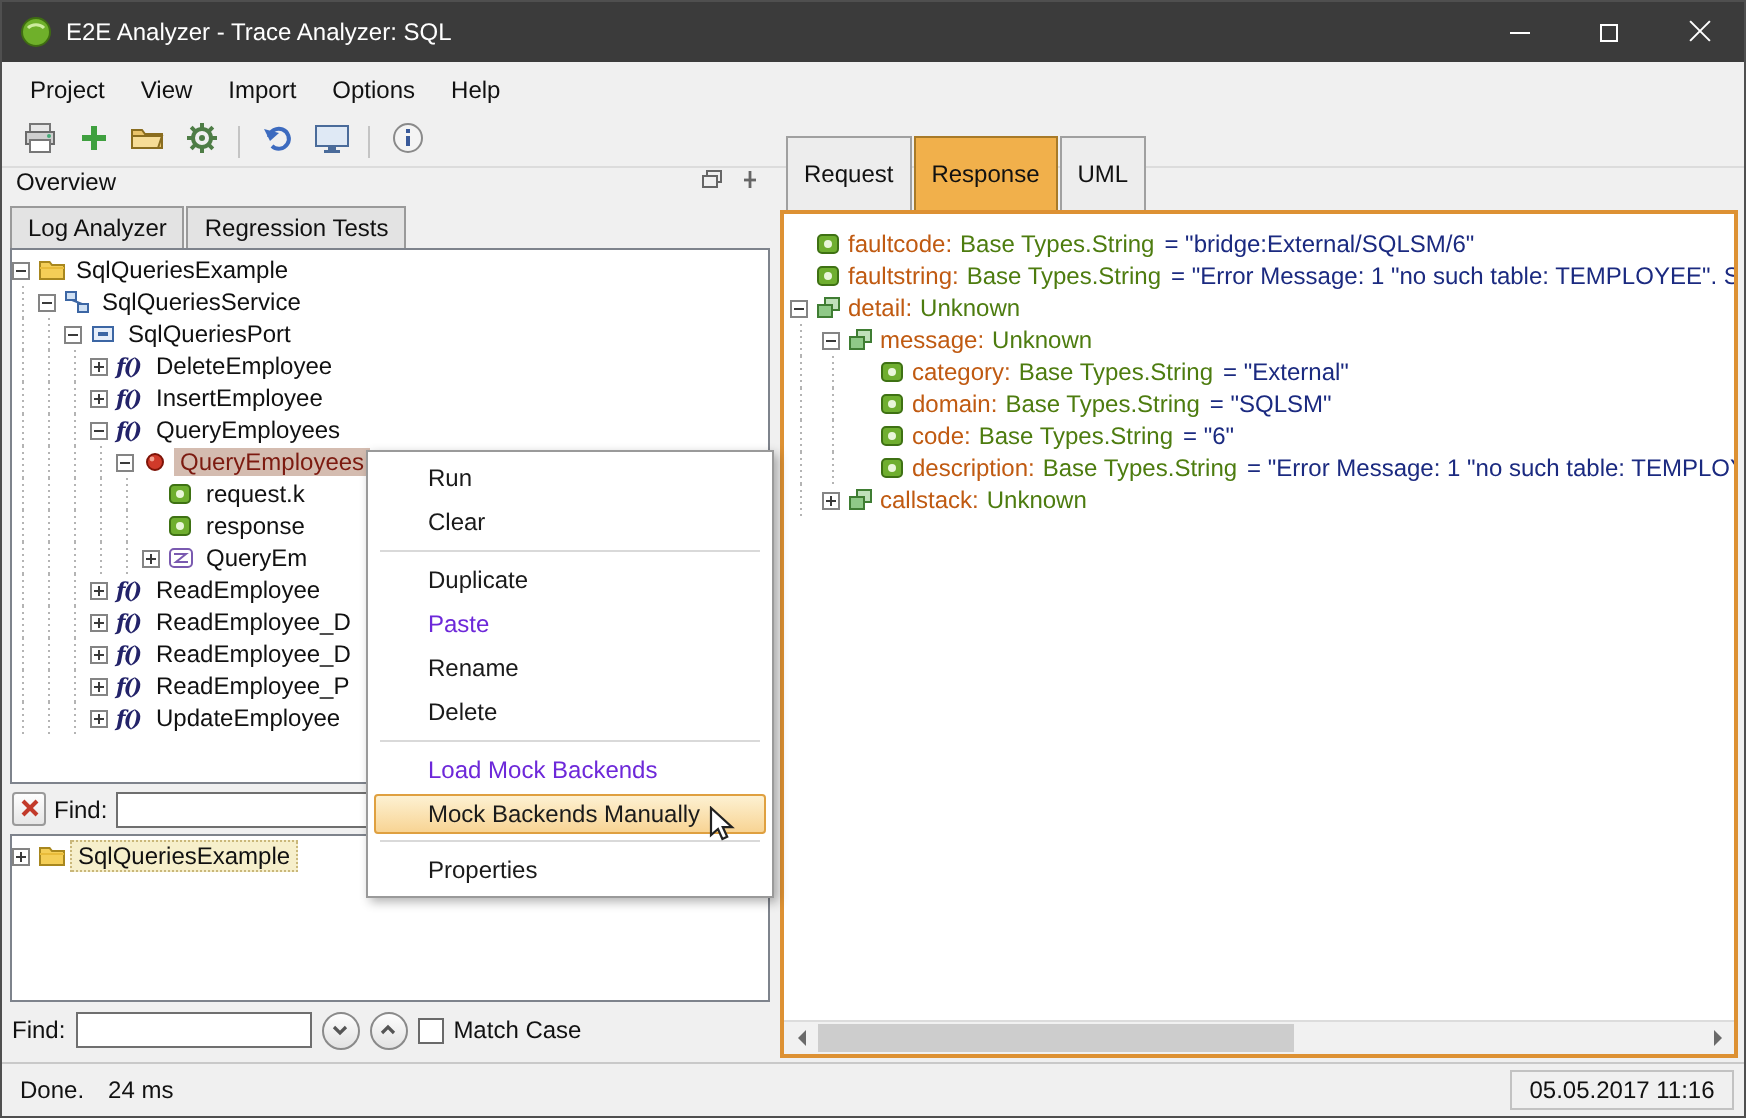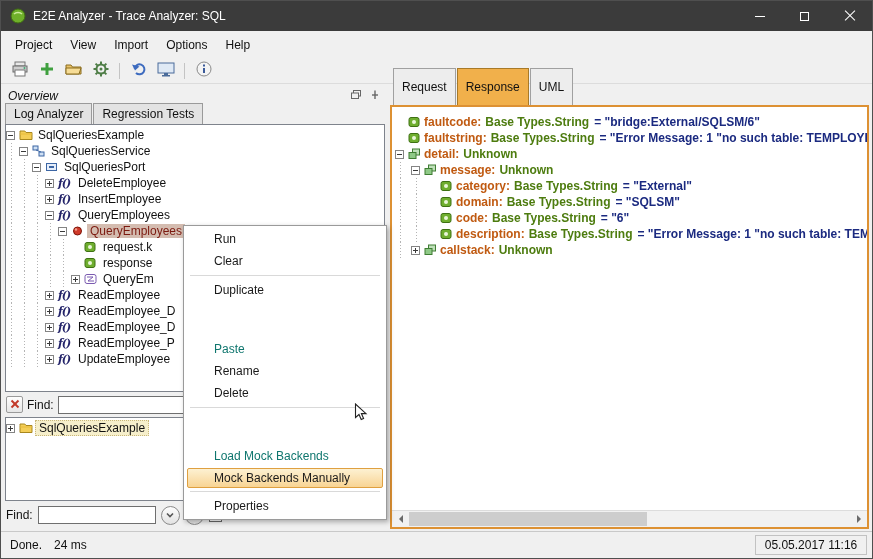--- a/index.html
+++ b/index.html
@@ -19,21 +19,21 @@
   .g-close::before{transform:rotate(45deg);} .g-close::after{transform:rotate(-45deg);}
   
   .menubar{height:27px;display:flex;align-items:center;padding-left:5px;background:#f0f0f0;}
   .mb-item{padding:4px 9px;}
   .toolbar{height:26px;display:flex;align-items:center;gap:2px;padding-left:6px;border-bottom:1px solid #dcdcdc;background:#f0f0f0;}
   .tb-btn{width:25px;height:22px;border:none;background:transparent;display:inline-flex;align-items:center;justify-content:center;padding:0;}
   .tb-sep{width:1px;height:16px;background:#c4c4c4;margin:0 4px;}
   
   .main{position:absolute;top:83px;left:0;right:0;bottom:27px;display:flex;padding:0 3px 2px 4px;gap:5px;}
   .left-panel{width:380px;flex:none;display:flex;flex-direction:column;min-width:0;}
-  .ov-header{height:19px;display:flex;align-items:flex-end;padding:0 3px;font-style:italic;}
+  .ov-header{height:19px;display:flex;align-items:flex-start;padding:0 3px;}
   .ov-icons{margin-left:auto;display:flex;align-items:center;gap:7px;padding-right:2px;}
   .ovbtn{display:inline-flex;}
   .ltabs{display:flex;height:21px;align-items:flex-end;}
   .ltab{padding:3px 8px;border:1px solid #9a9a9a;border-bottom:none;background:#e3e3e3;margin-right:1px;}
   .ltab.active{background:#fcfcfc;}
   .tree-box{flex:1;border:1px solid #7e838c;background:#fff;overflow:hidden;padding-top:2px;}
   .tree-box.small{flex:none;height:84px;}
   .findbar{height:25px;display:flex;align-items:center;gap:4px;padding:0 1px;}
   .findbar2{height:28px;display:flex;align-items:center;gap:5px;padding:0 1px;}
   .find-input{flex:1;height:18px;border:1px solid #6f6f6f;background:#fff;font:12px "Liberation Sans",sans-serif;padding:0 3px;min-width:0;}
@@ -57,41 +57,41 @@
   .fn-glyph{width:17px;flex:none;font:italic bold 11px "DejaVu Serif",serif;color:#232369;letter-spacing:-1px;}
   .tlabel{padding:0 3px;color:#111;}
   .trow.selected .tlabel{background:#d4bcb0;color:#7c1a10;}
   #tree2 .trow.selected .tlabel{background:#f6efcb;color:#111;border:1px dotted #c9b77a;}
   
   .right-panel{flex:1;display:flex;flex-direction:column;min-width:0;}
   .rtabs{display:flex;height:21px;align-items:flex-end;padding-left:3px;}
   .rtab{padding:11px 8px;border:1px solid #a0a0a0;border-bottom:none;background:#ededed;margin-right:1px;}
   .rtab.active{background:#f1b04b;border-color:#a87a28;}
   .rcontent{flex:1;border:2px solid #dd9133;background:#fff;position:relative;overflow:hidden;}
-  .rrows{position:absolute;inset:0 0 17px 0;padding:7px 0 3px 3px;overflow:hidden;font-weight:bold;}
+  .rrows{position:absolute;inset:0 0 17px 0;padding:7px 0 3px 3px;overflow:hidden;}
   .rname{color:#c05a11;}
   .rtype{color:#4d7c0f;margin-left:4px;}
   .rvalue{color:#1b2a80;margin-left:5px;}
   .hscroll{position:absolute;left:0;right:0;bottom:0;height:17px;background:#f1f1f1;display:flex;align-items:stretch;border-top:1px solid #dcdcdc;}
   .sbtn{width:17px;display:flex;align-items:center;justify-content:center;}
   .tri-left{width:0;height:0;border:4px solid transparent;border-right-color:#6a6a6a;border-left:none;}
   .tri-right{width:0;height:0;border:4px solid transparent;border-left-color:#6a6a6a;border-right:none;}
   .track{flex:1;position:relative;}
   .thumb{position:absolute;left:0;top:1px;bottom:1px;width:54%;background:#cdcdcd;}
   
   .statusbar{position:absolute;left:0;right:0;bottom:0;height:27px;background:#f0f0f0;border-top:1px solid #c9c9c9;
              display:flex;align-items:center;padding-left:9px;}
   .statusbar .elapsed{margin-left:12px;}
   .date-cell{position:absolute;right:5px;top:3px;bottom:3px;width:112px;border:1px solid #c2c2c2;
              display:flex;align-items:center;justify-content:center;background:#f0f0f0;}
   
   .context-menu{position:absolute;left:182px;top:224px;width:204px;background:#fff;border:1px solid #9a9a9a;
                 box-shadow:2px 2px 5px rgba(0,0,0,.3);padding:2px;z-index:50;}
   .cm-item{height:22px;line-height:22px;padding-left:28px;color:#1a1a1a;}
-  .cm-item.disabled{color:#0f766e;margin-top:37px;}
+  .cm-item.disabled{color:#6d28d9;}
   .cm-item.highlighted{background:linear-gradient(180deg,#fdf1d2,#f8d494);border:1px solid #dfa040;border-radius:2px;
                        height:20px;line-height:18px;margin:1px 1px;padding-left:26px;}
   .cm-sep{height:1px;background:#d9d9d9;margin:3px 4px;}
   .cursor{position:absolute;left:351px;top:402px;z-index:99;pointer-events:none;}
 </style>
 </head>
 <body>
 
 <div class="window">
 

